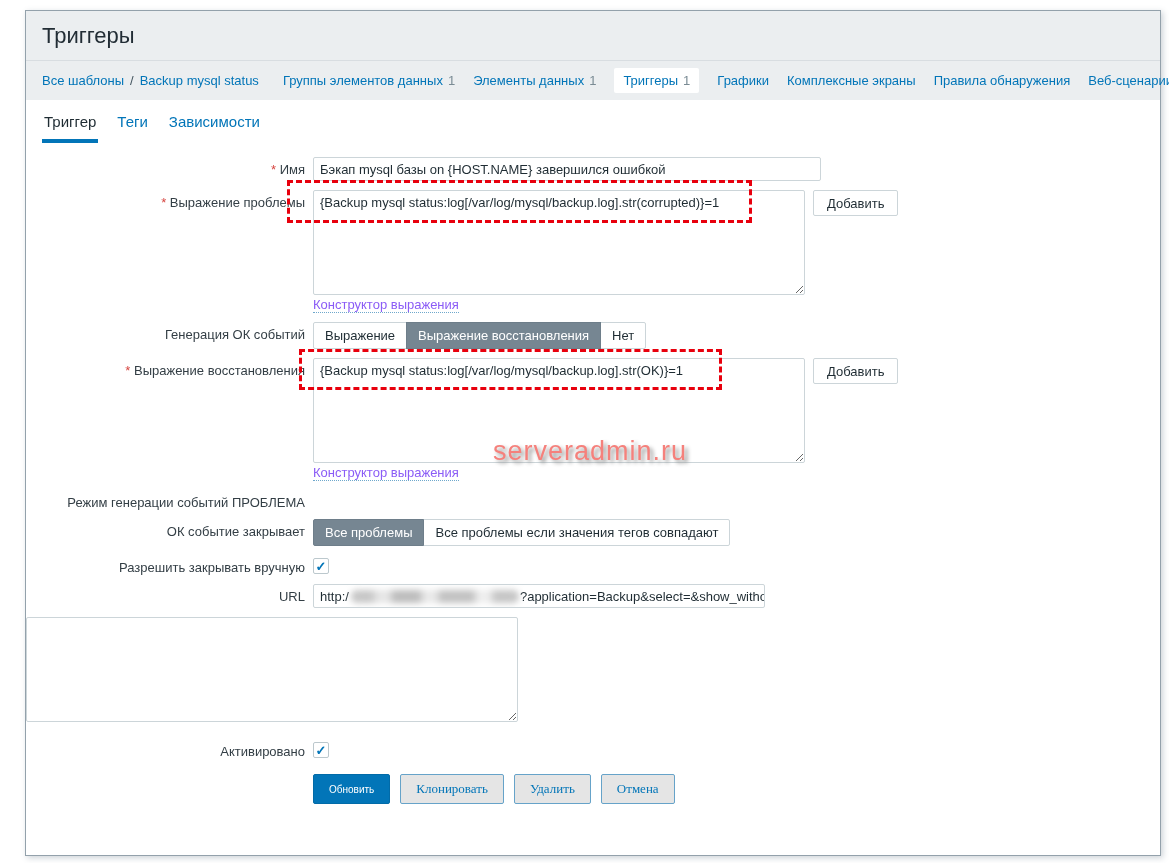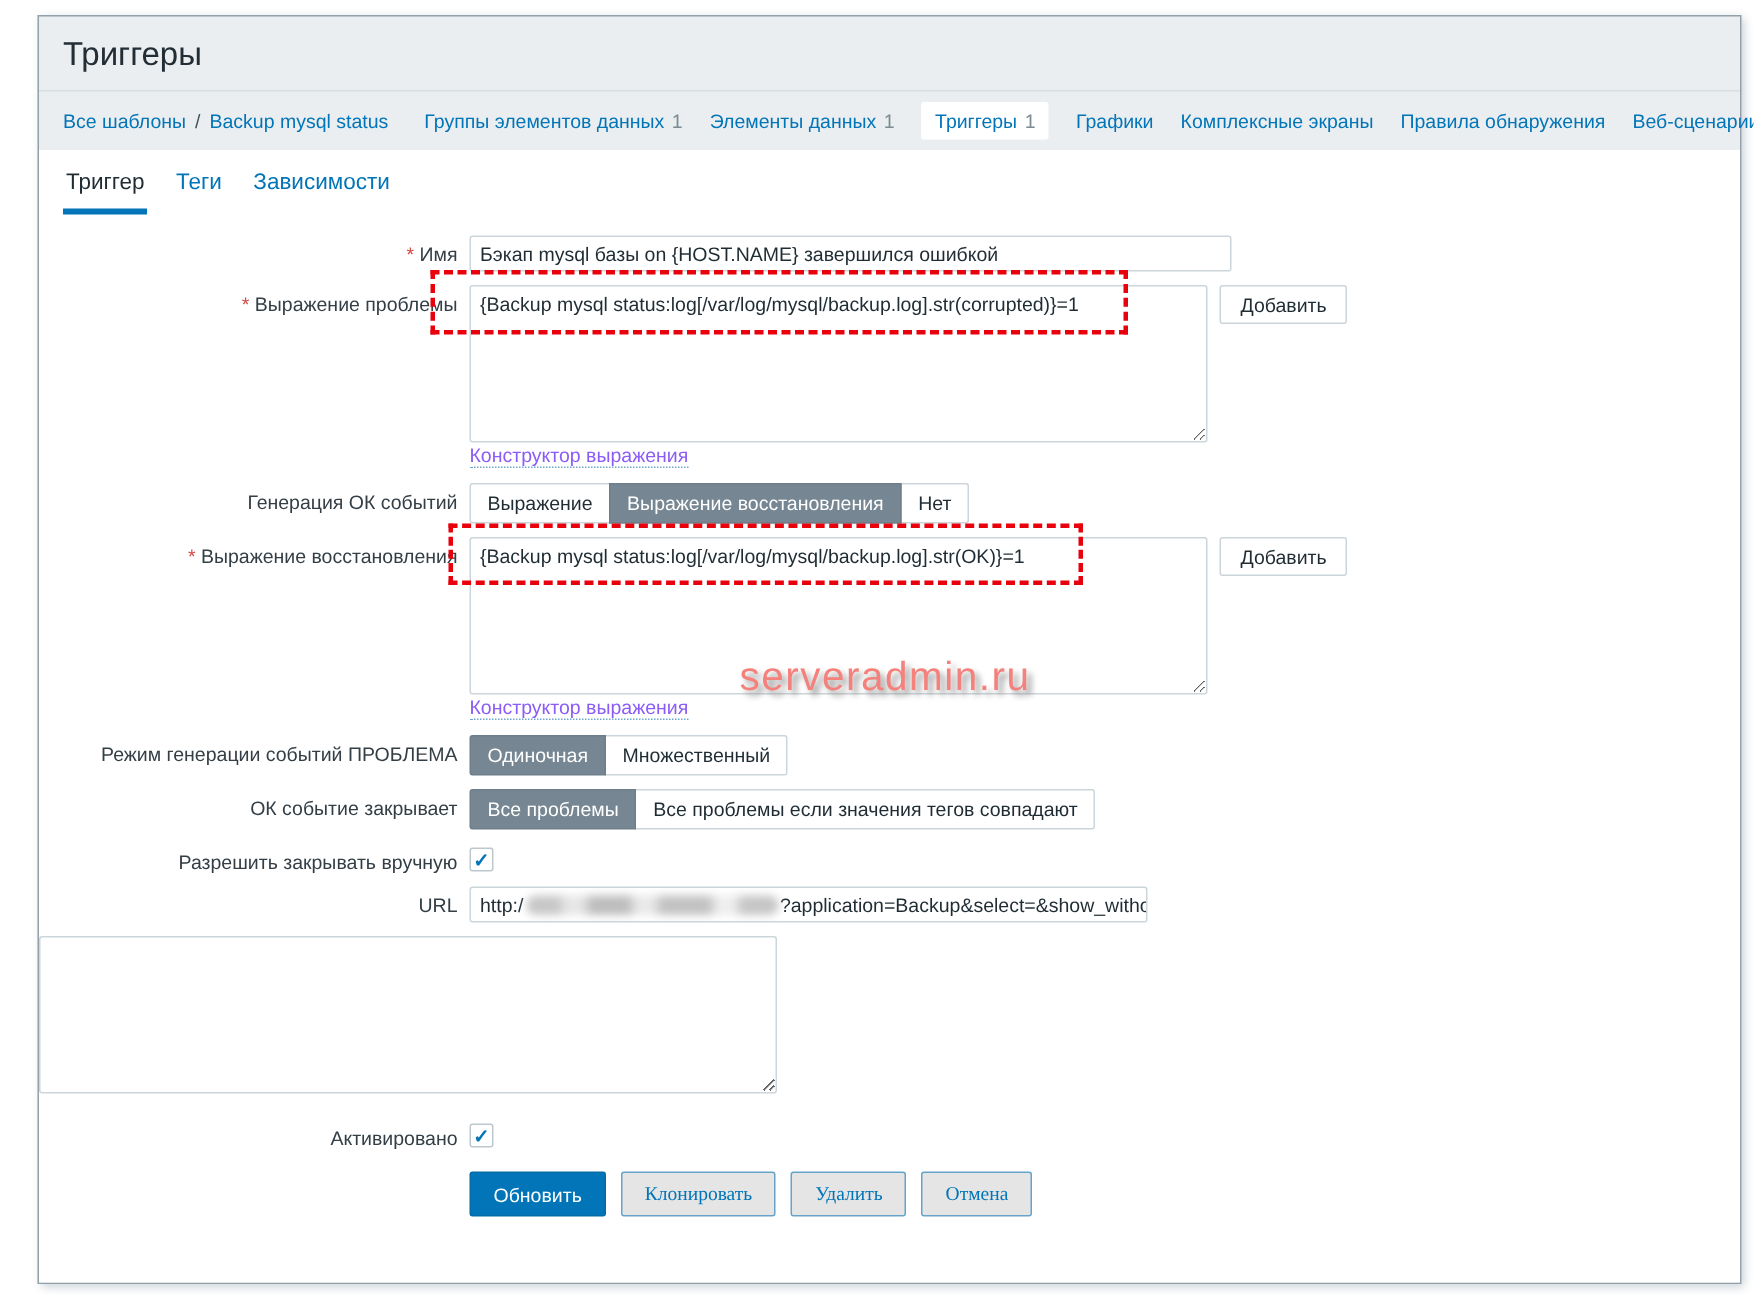--- a/index.html
+++ b/index.html
@@ -70,21 +70,21 @@
   .dashedbox { position:absolute; border:3px dashed #e8000d; pointer-events:none; z-index:3; }
   .dash1 { left:-26px; top:-10px; width:465px; height:43px; }
   .dash2 { left:-14px; top:-9px; width:423px; height:41px; }
   .watermark {
     position:absolute; left:180px; top:38px; font-size:27px; font-weight:normal; letter-spacing:1px;
     color:#f5817c; text-shadow:3px 3px 4px #8f8f8f; pointer-events:none; z-index:2;margin-top:40px;
   }
   .footer { display:flex; gap:10px; margin:15px 0 22px 287px; }
   .btn-primary {
     background:#0275b8; color:#fff; border:1px solid #026ba8; border-radius:2px;
-    padding:6px 15px; font-size:13px; cursor:pointer; font-family:inherit;
+    padding:6px 15px; font-size:10px; cursor:pointer; font-family:inherit;
   }
   .btn-outline {
     background:#e5e5e5; color:#0275b8; border:1px solid #66a3c9; border-radius:2px;
     padding:6px 15px; font-size:13px; cursor:pointer; font-family:Liberation Serif, serif;
   }
 </style>
 </head>
 <body>
 
 <div class="window">
@@ -149,24 +149,20 @@
           <div class="dashedbox dash2"></div>
           <div class="watermark">serveradmin.ru</div>
           <textarea class="tarea" style="">{Backup mysql status:log[/var/log/mysql/backup.log].str(OK)}=1</textarea>
           <a class="link-dotted">Конструктор выражения</a>
         </div>
         <button class="add-btn">Добавить</button>
       </div>
 
       <div class="row">
         <div class="lbl">Режим генерации событий ПРОБЛЕМА</div>
-        <div class="btngroup">
-          <button class="gbtn sel-gray">Одиночная</button>
-          <button class="gbtn">Множественный</button>
-        </div>
       </div>
 
       <div class="row">
         <div class="lbl">ОК событие закрывает</div>
         <div class="btngroup">
           <button class="gbtn sel-gray">Все проблемы</button>
           <button class="gbtn">Все проблемы если значения тегов совпадают</button>
         </div>
       </div>
 

